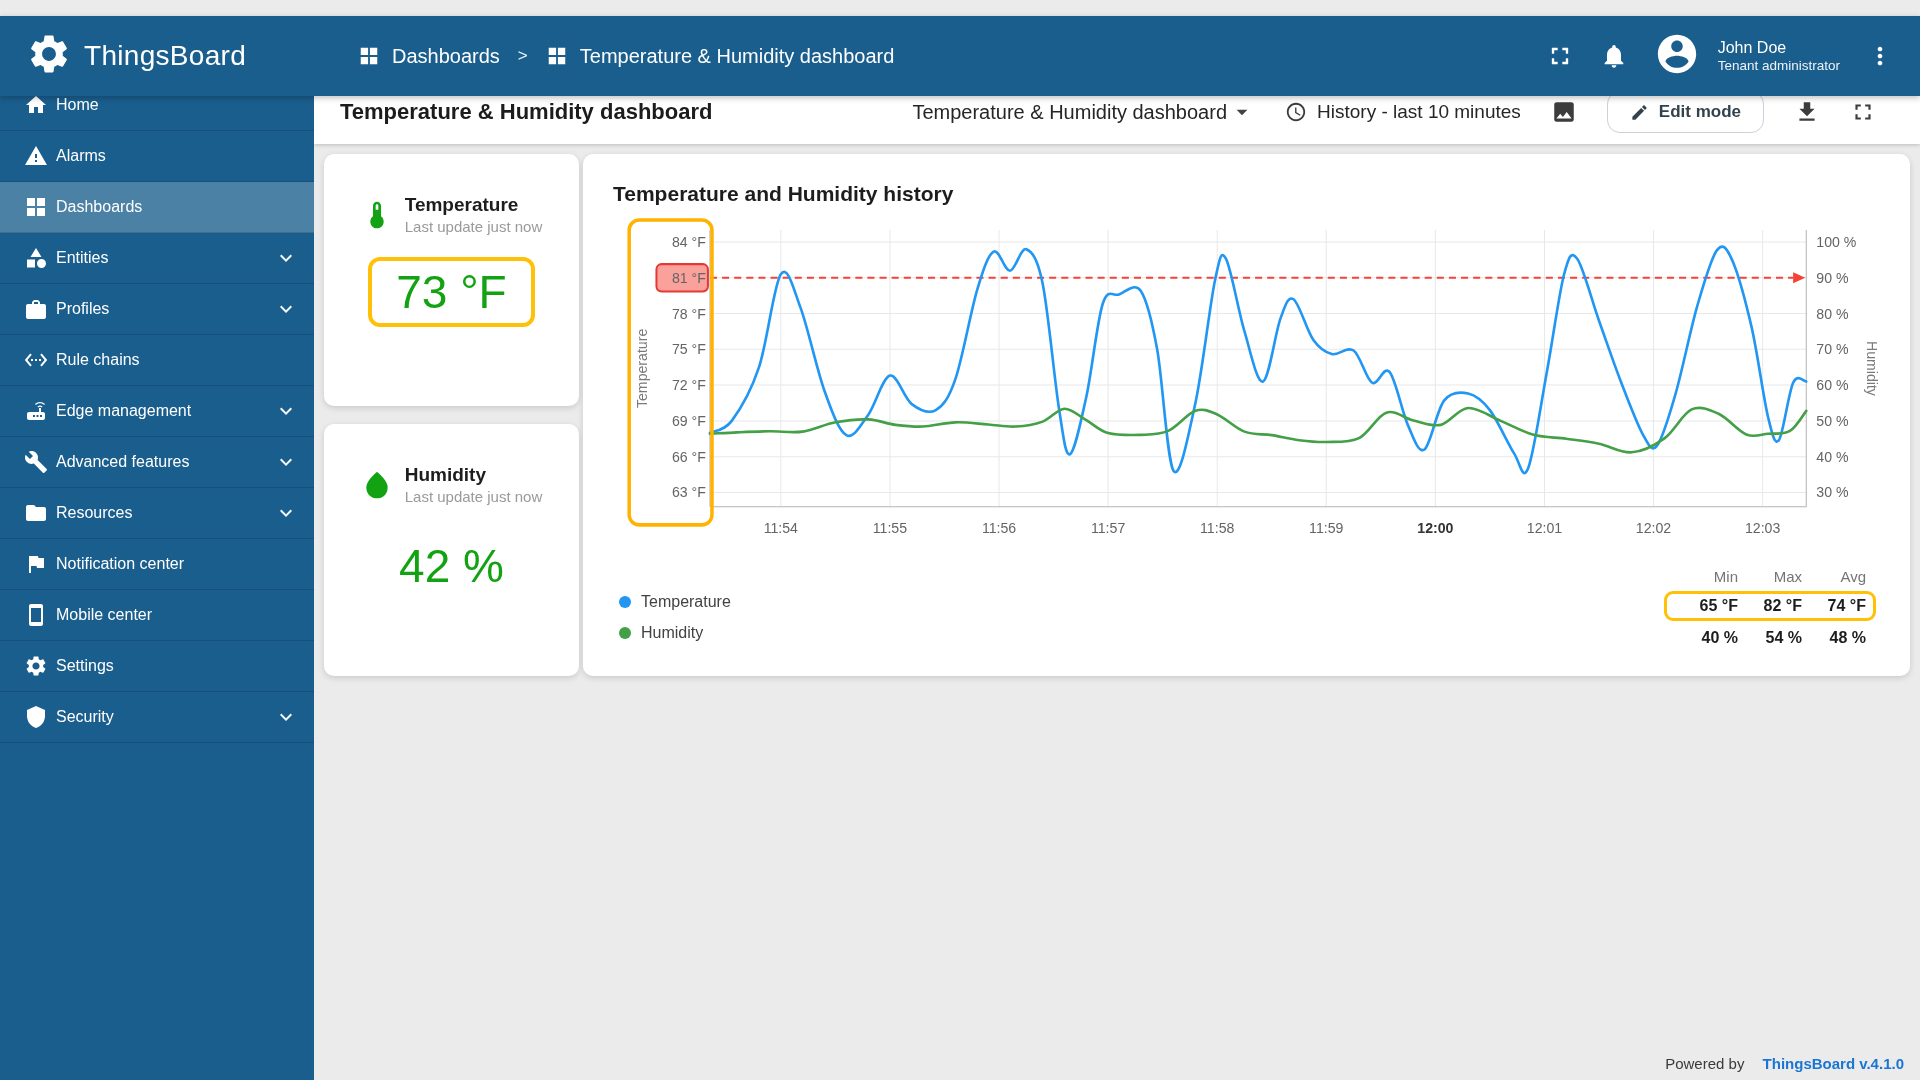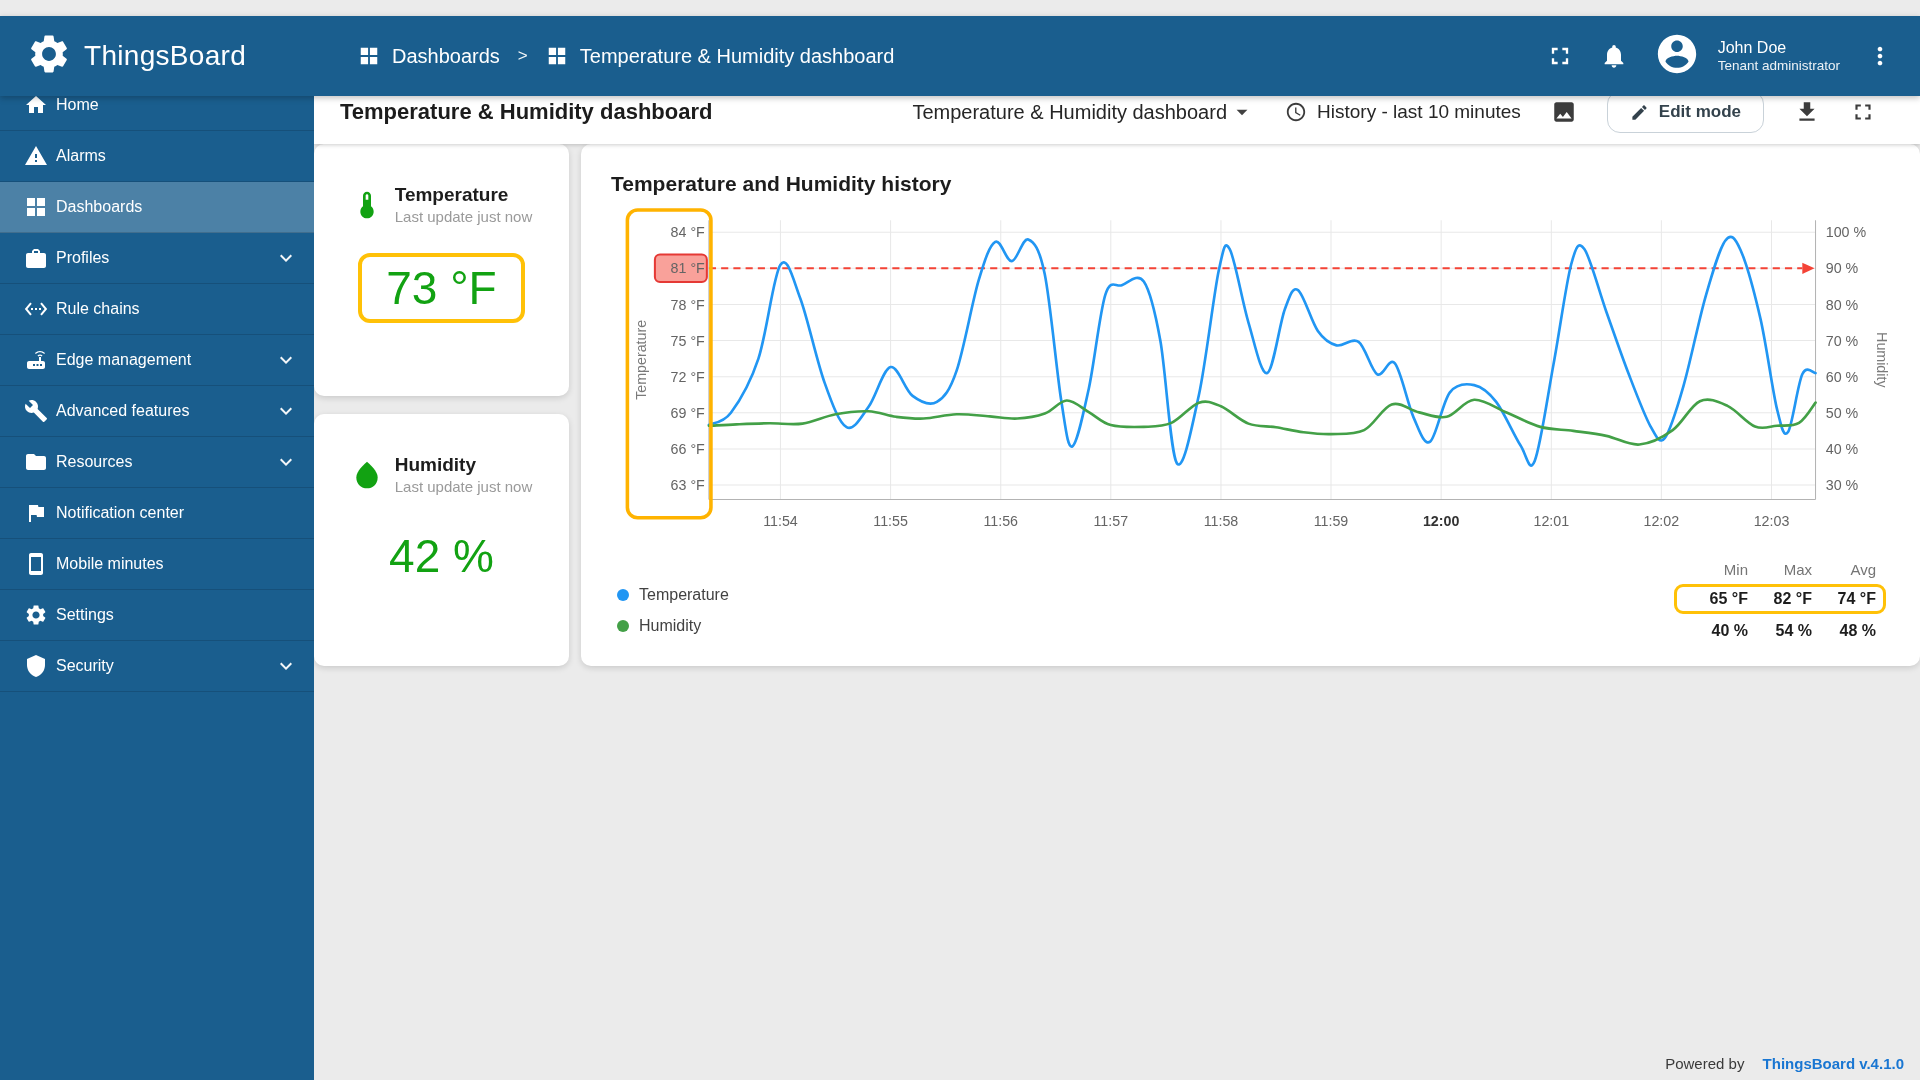--- a/index.html
+++ b/index.html
@@ -44,29 +44,29 @@
   .db-select{display:flex;align-items:center;gap:2px;font-size:20px;cursor:pointer}
   .caret svg{width:26px;height:26px;fill:#424242;display:block}
   .history{display:flex;align-items:center;gap:10px;font-size:19px;cursor:pointer}
   .t-icon svg{width:22px;height:22px;fill:#3c3c3c;display:block}
   .icon-btn.dark svg{fill:#3c3c3c;width:26px;height:26px}
   .edit-btn{display:flex;align-items:center;gap:10px;background:#fff;border:1px solid #c9d2d9;
     border-radius:13px;padding:10px 22px;font-family:inherit;font-size:17px;font-weight:700;color:#33424c;cursor:pointer}
   .edit-btn svg{width:19px;height:19px;fill:#33424c}
 
   
-  .canvas{position:fixed;left:314px;top:144px;right:0;bottom:0;display:flex;gap:12px;align-items:flex-start}
+  .canvas{position:fixed;left:314px;top:144px;right:0;bottom:0;padding:10px;display:flex;gap:4px;align-items:flex-start}
   .col-left{width:255px;flex:0 0 auto;display:flex;flex-direction:column;gap:18px}
   .card{background:#fff;border-radius:10px;box-shadow:0 2px 6px rgba(0,0,0,.14)}
   .col-left .card{height:252px;display:flex;flex-direction:column;align-items:center;padding-top:40px}
   .card-head{display:flex;align-items:center;gap:12px}
   .w-icon svg{width:32px;height:32px;fill:var(--green);display:block}
   .w-title{font-size:19px;font-weight:700;color:#1d1d1d}
   .w-sub{font-size:15px;color:#9a9a9a;margin-top:2px}
-  .value-wrap{margin-top:28px}
+  .value-wrap{margin-top:22px}
   .value-box{border:4px solid var(--amber);border-radius:12px;padding:4px 24px}
   .big-value{font-size:46px;font-weight:500;color:var(--green);white-space:nowrap}
   .hum-value{margin-top:34px}
 
   
   .chart-card{flex:1;height:522px;padding:26px 26px 14px}
   .chart-title{font-size:21px;font-weight:700;color:#1d1d1d;margin:2px 0 12px 4px}
   #chart-svg{width:100%;height:auto;display:block}
   #chart-svg .grid{stroke:#e8e8e8;stroke-width:1}
   #chart-svg .axisline{stroke:#b3b3b3;stroke-width:1}
@@ -170,20 +170,33 @@
       <span class="s-icon">
         <svg viewBox="0 0 24 24">
           <path d="M3 3h8v8H3zm10 0h8v8h-8zM3 13h8v8H3zm10 0h8v8h-8z"></path>
         </svg>
       </span>
       <span class="s-label">Dashboards</span>
     </div>
     <div class="side-item">
       <span class="s-icon">
         <svg viewBox="0 0 24 24">
+          <path d="M12 2 6.5 11h11zM17.5 22a4.5 4.5 0 1 0 0-9 4.5 4.5 0 0 0 0 9zM3 13.5h8v8H3z"></path>
+        </svg>
+      </span>
+      <span class="s-label">Entities</span>
+      <span class="chev">
+        <svg viewBox="0 0 24 24">
+          <path d="M7.41 8.59 12 13.17l4.59-4.58L18 10l-6 6-6-6 1.41-1.41z"></path>
+        </svg>
+      </span>
+    </div>
+    <div class="side-item">
+      <span class="s-icon">
+        <svg viewBox="0 0 24 24">
           <path d="M20 7h-4V5l-2-2h-4L8 5v2H4c-1.1 0-2 .9-2 2v11c0 1.1.9 2 2 2h16c1.1 0 2-.9 2-2V9c0-1.1-.9-2-2-2zM10 5h4v2h-4V5z"></path>
         </svg>
       </span>
       <span class="s-label">Profiles</span>
       <span class="chev">
         <svg viewBox="0 0 24 24">
           <path d="M7.41 8.59 12 13.17l4.59-4.58L18 10l-6 6-6-6 1.41-1.41z"></path>
         </svg>
       </span>
     </div>
@@ -241,21 +254,21 @@
         </svg>
       </span>
       <span class="s-label">Notification center</span>
     </div>
     <div class="side-item">
       <span class="s-icon">
         <svg viewBox="0 0 24 24">
           <path d="M17 1H7c-1.1 0-2 .9-2 2v18c0 1.1.9 2 2 2h10c1.1 0 2-.9 2-2V3c0-1.1-.9-2-2-2zm0 18H7V5h10v14z"></path>
         </svg>
       </span>
-      <span class="s-label">Mobile minutes</span>
+      <span class="s-label">Mobile center</span>
     </div>
     <div class="side-item">
       <span class="s-icon">
         <svg viewBox="0 0 24 24">
           <path d="M19.14 12.94c.04-.3.06-.61.06-.94 0-.32-.02-.64-.07-.94l2.03-1.58c.18-.14.23-.41.12-.61l-1.92-3.32c-.12-.22-.37-.29-.59-.22l-2.39.96c-.5-.38-1.03-.7-1.62-.94l-.36-2.54c-.04-.24-.24-.41-.48-.41h-3.84c-.24 0-.43.17-.47.41l-.36 2.54c-.59.24-1.13.57-1.62.94l-2.39-.96c-.22-.08-.47 0-.59.22L2.74 8.87c-.12.21-.08.47.12.61l2.03 1.58c-.05.3-.09.63-.09.94s.02.64.07.94l-2.03 1.58c-.18.14-.23.41-.12.61l1.92 3.32c.12.22.37.29.59.22l2.39-.96c.5.38 1.03.7 1.62.94l.36 2.54c.05.24.24.41.48.41h3.84c.24 0 .44-.17.47-.41l.36-2.54c.59-.24 1.13-.56 1.62-.94l2.39.96c.22.08.47 0 .59-.22l1.92-3.32c.12-.22.07-.47-.12-.61l-2.01-1.58zM12 15.6c-1.98 0-3.6-1.62-3.6-3.6s1.62-3.6 3.6-3.6 3.6 1.62 3.6 3.6-1.62 3.6-3.6 3.6z"></path>
         </svg>
       </span>
       <span class="s-label">Settings</span>
     </div>
     <div class="side-item">

